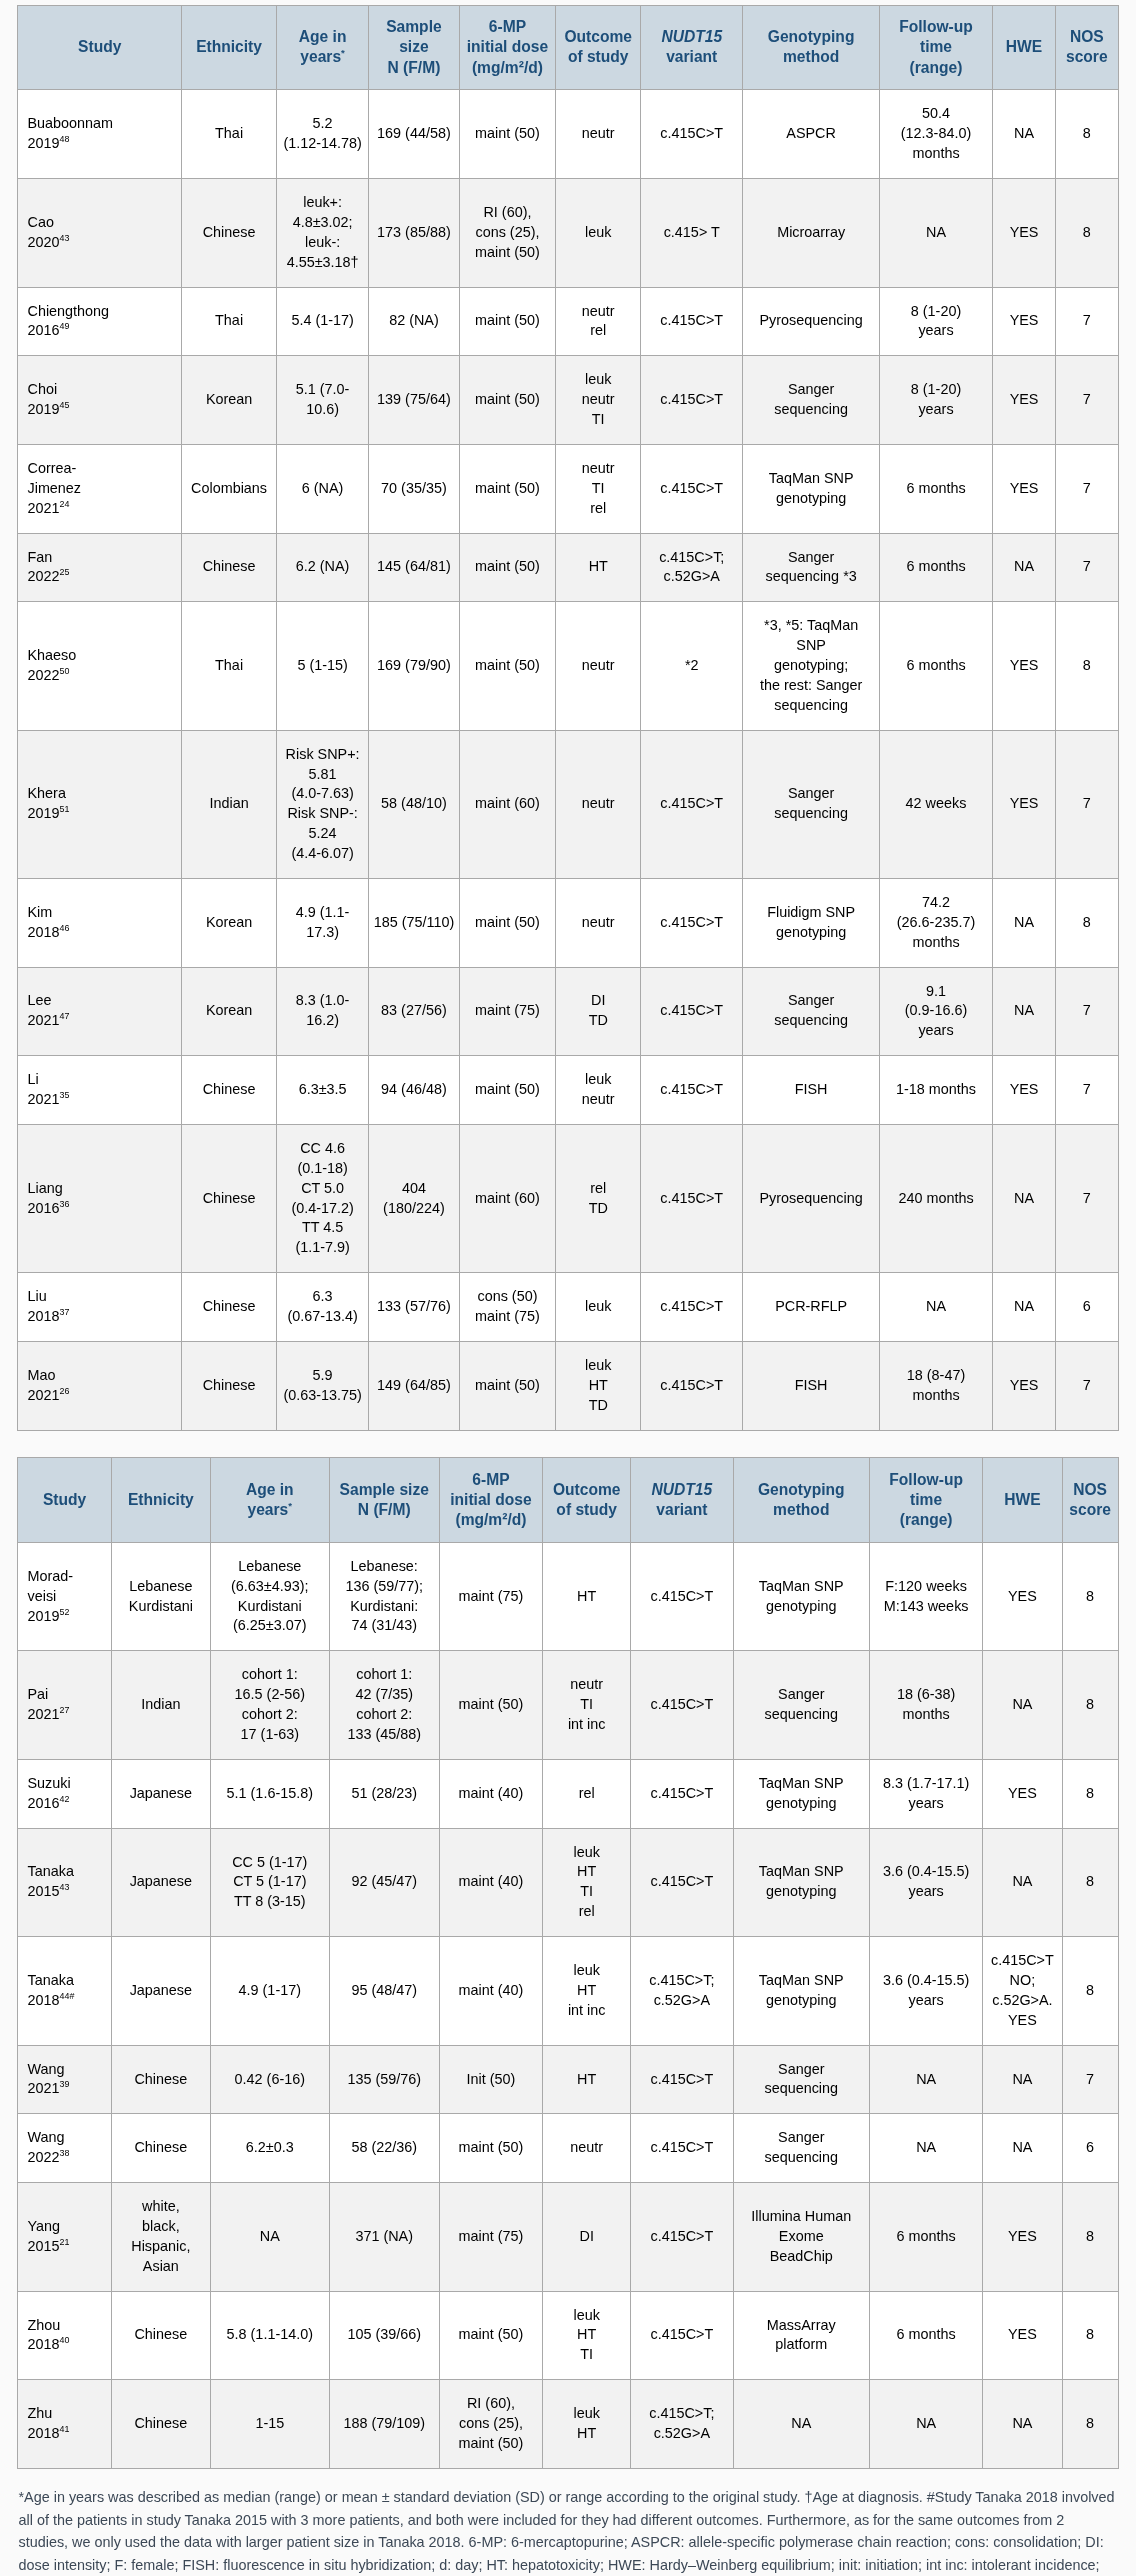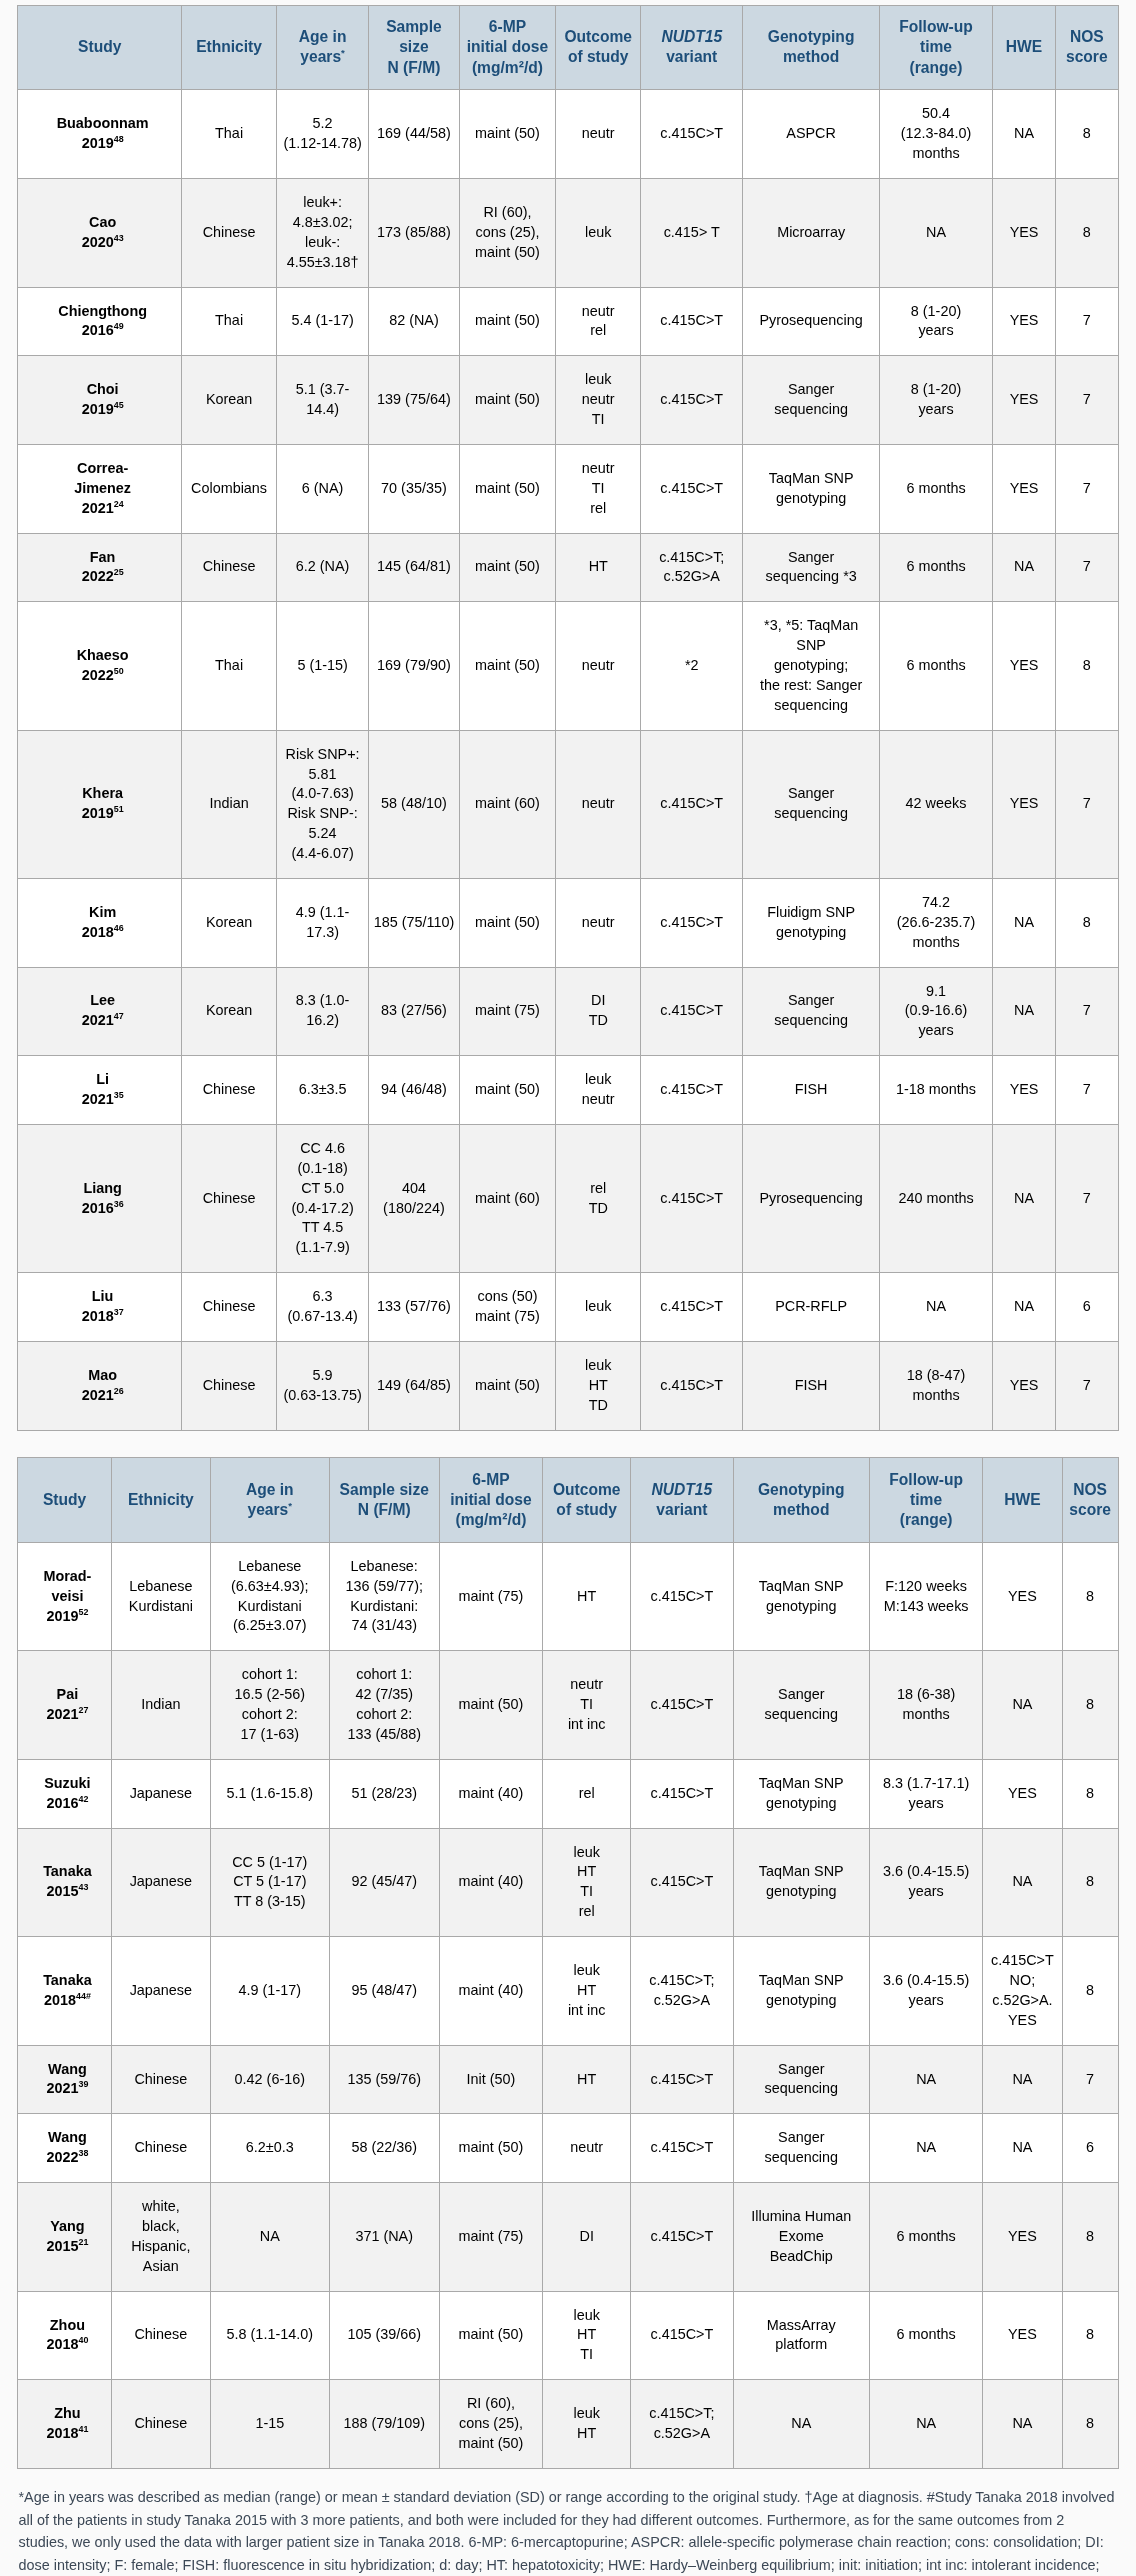--- a/index.html
+++ b/index.html
@@ -30,21 +30,21 @@
   }
   thead th{
     background:#ccd8e1;
     color:#1d4e79;
     font-size:15.6px;
     font-weight:700;
     padding:11.5px 2.3px;
     line-height:1.3;
   }
   tbody tr:nth-child(even){background:#f2f2f2;}
-  td.study{text-align:center;padding-left:9.2px;font-weight:bold;}
+  td.study{text-align:left;padding-left:9.2px;}
   sup.ref{font-size:62%;vertical-align:super;line-height:0;}
   .gap{height:26.5px;}
   .footnote{
     margin:17.3px 1.2px 0 1.2px;
     font-size:14.4px;
     line-height:1.56;
     color:#3c4856;
   }
 </style>
 </head>
@@ -140,21 +140,21 @@
             <td>Pyrosequencing</td>
             <td>8 (1-20)
 years</td>
             <td>YES</td>
             <td>7</td>
           </tr>
           <tr>
             <td class="study">Choi
 2019<sup class="ref">45</sup></td>
             <td>Korean</td>
-            <td>5.1 (3.7-14.4)</td>
+            <td>5.1 (7.0-10.6)</td>
             <td>139 (75/64)</td>
             <td>maint (50)</td>
             <td>leuk
 neutr
 TI</td>
             <td>c.415C&gt;T</td>
             <td>Sanger
 sequencing</td>
             <td>8 (1-20)
 years</td>

